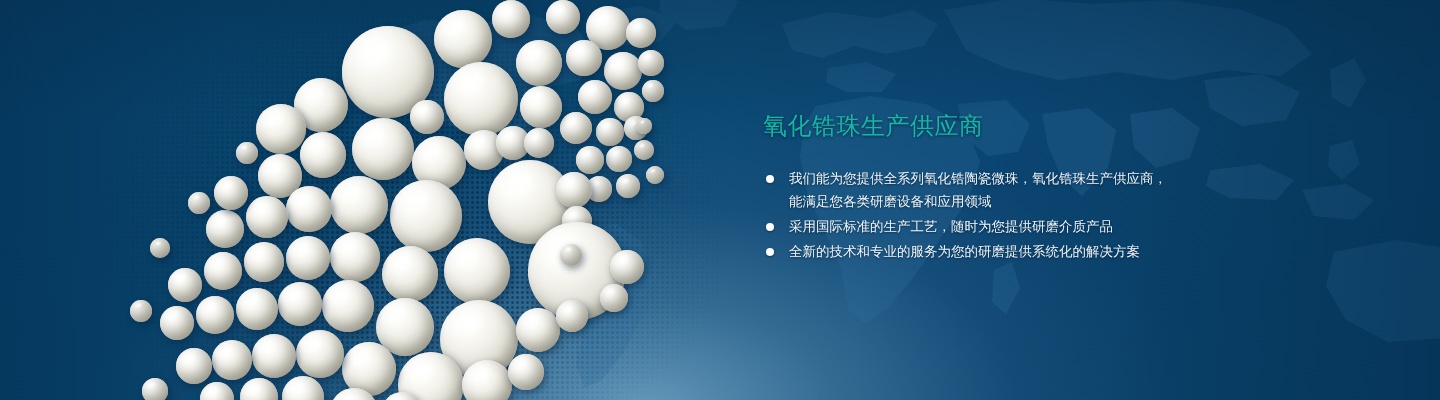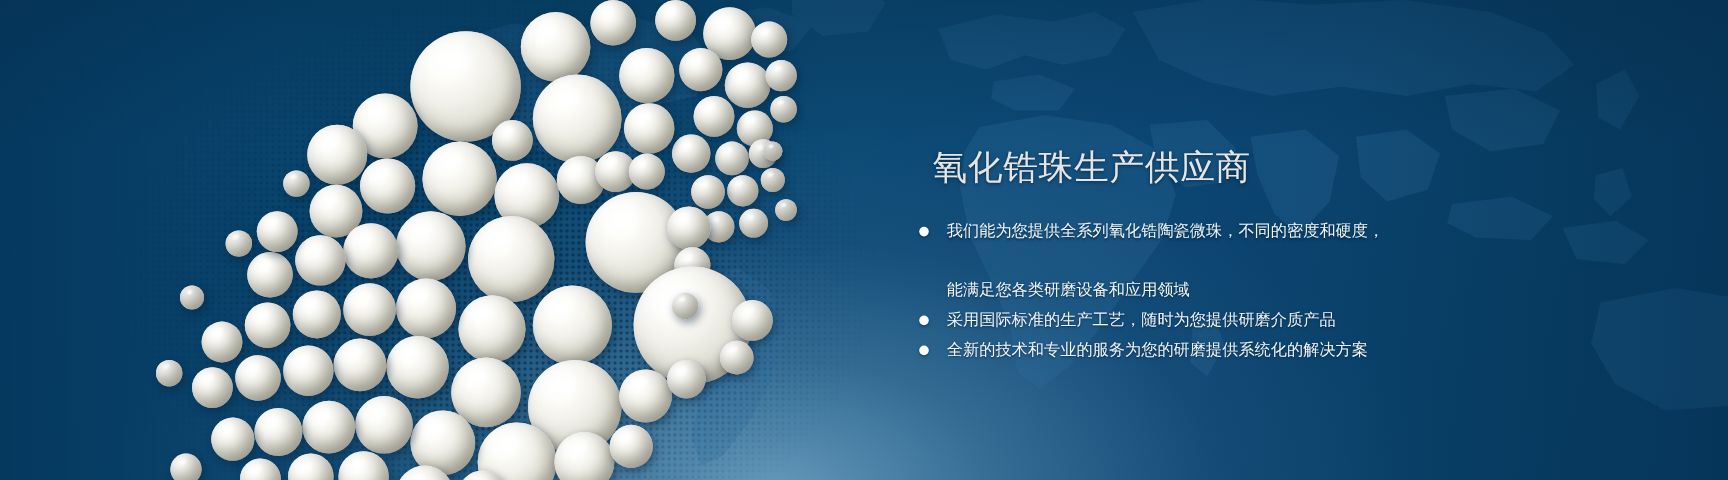--- a/index.html
+++ b/index.html
@@ -106,26 +106,26 @@
   }
 
   
   .copy {
     position: absolute;
     left: 763px;
     top: 108px;
     width: 470px;
   }
   .headline {
-    margin: 14px;
-    font-size: 29px;
+    margin: 0;
+    font-size: 24px;
     line-height: 36px;
     font-weight: 400;
     letter-spacing: 0.5px;
-    color: #e5e5e5;
+    color: #14b8a6;
     text-shadow: 0 1px 3px rgba(3,28,52,0.75);
     white-space: nowrap;
   }
   .bullets {
     list-style: none;
     margin: 23px 0 0 0;
     padding: 0;
   }
   .bullet-item {
     position: relative;
@@ -140,21 +140,21 @@
     position: absolute;
     left: 3px;
     top: 8px;
     width: 8px;
     height: 8px;
     border-radius: 50%;
     background: #ffffff;
     box-shadow: 0 1px 2px rgba(3,28,52,0.55);
   }
   .bullet-text { display: block; }
-  .bullet-text-2 { display: block; margin-top: 26px; }
+  .bullet-text-2 { display: block; }
 </style>
 </head>
 <body>
 
 <div class="banner">
 
   <div class="bg-base"></div>
 
   <div class="world-map">
     <svg viewBox="0 0 1180 420" preserveAspectRatio="none" aria-hidden="true">
@@ -293,21 +293,21 @@
     <div class="bead" style="left:560px;top:244px;width:22px;height:22px;"></div>
     <div class="bead" style="left:636px;top:118px;width:16px;height:16px;"></div>
   </div>
 
   <div class="copy">
     <h1 class="headline">氧化锆珠生产供应商</h1>
 
     <ul class="bullets">
       <li class="bullet-item">
         <span class="bullet-dot"></span>
-        <span class="bullet-text">我们能为您提供全系列氧化锆陶瓷微珠，不同的密度和硬度，</span>
+        <span class="bullet-text">我们能为您提供全系列氧化锆陶瓷微珠，氧化锆珠生产供应商，</span>
         <span class="bullet-text-2">能满足您各类研磨设备和应用领域</span>
       </li>
       <li class="bullet-item">
         <span class="bullet-dot"></span>
         <span class="bullet-text">采用国际标准的生产工艺，随时为您提供研磨介质产品</span>
       </li>
       <li class="bullet-item">
         <span class="bullet-dot"></span>
         <span class="bullet-text">全新的技术和专业的服务为您的研磨提供系统化的解决方案</span>
       </li>

